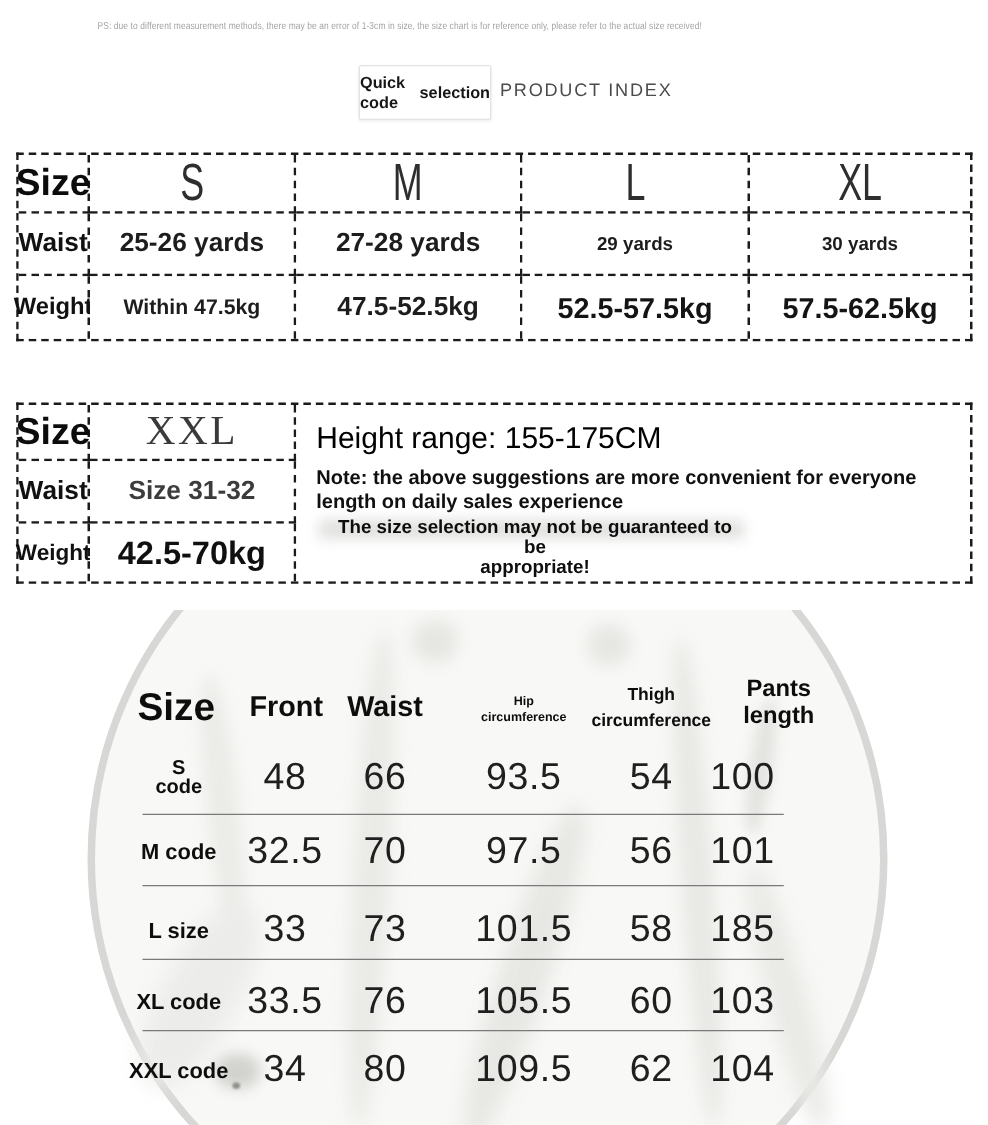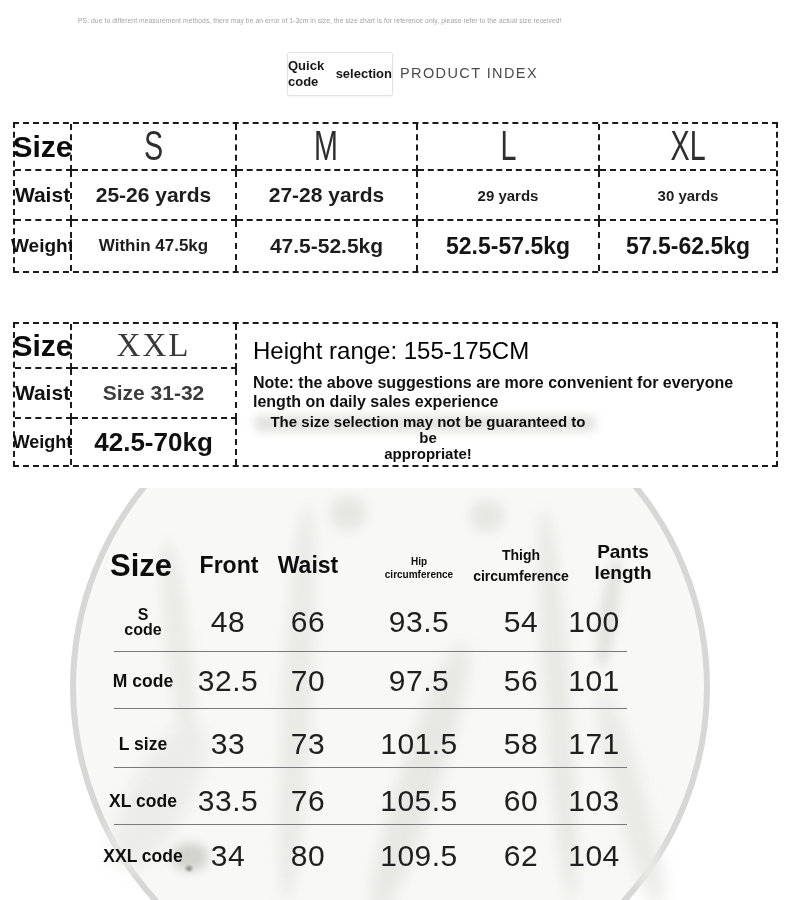--- a/index.html
+++ b/index.html
@@ -200,21 +200,21 @@
       <div class="sc-cell c4 sc-num">101</div>
     </div>
     <div class="sc-sep" style="top:708px;"></div>
 
     <div class="sc-row" style="top:724px;">
       <div class="sc-cell cl sc-label">L size</div>
       <div class="sc-cell c0 sc-num">33</div>
       <div class="sc-cell c1 sc-num">73</div>
       <div class="sc-cell c2 sc-num">101.5</div>
       <div class="sc-cell c3 sc-num">58</div>
-      <div class="sc-cell c4 sc-num">171</div>
+      <div class="sc-cell c4 sc-num">185</div>
     </div>
     <div class="sc-sep" style="top:767px;"></div>
 
     <div class="sc-row" style="top:781px;">
       <div class="sc-cell cl sc-label">XL code</div>
       <div class="sc-cell c0 sc-num">33.5</div>
       <div class="sc-cell c1 sc-num">76</div>
       <div class="sc-cell c2 sc-num">105.5</div>
       <div class="sc-cell c3 sc-num">60</div>
       <div class="sc-cell c4 sc-num">103</div>

